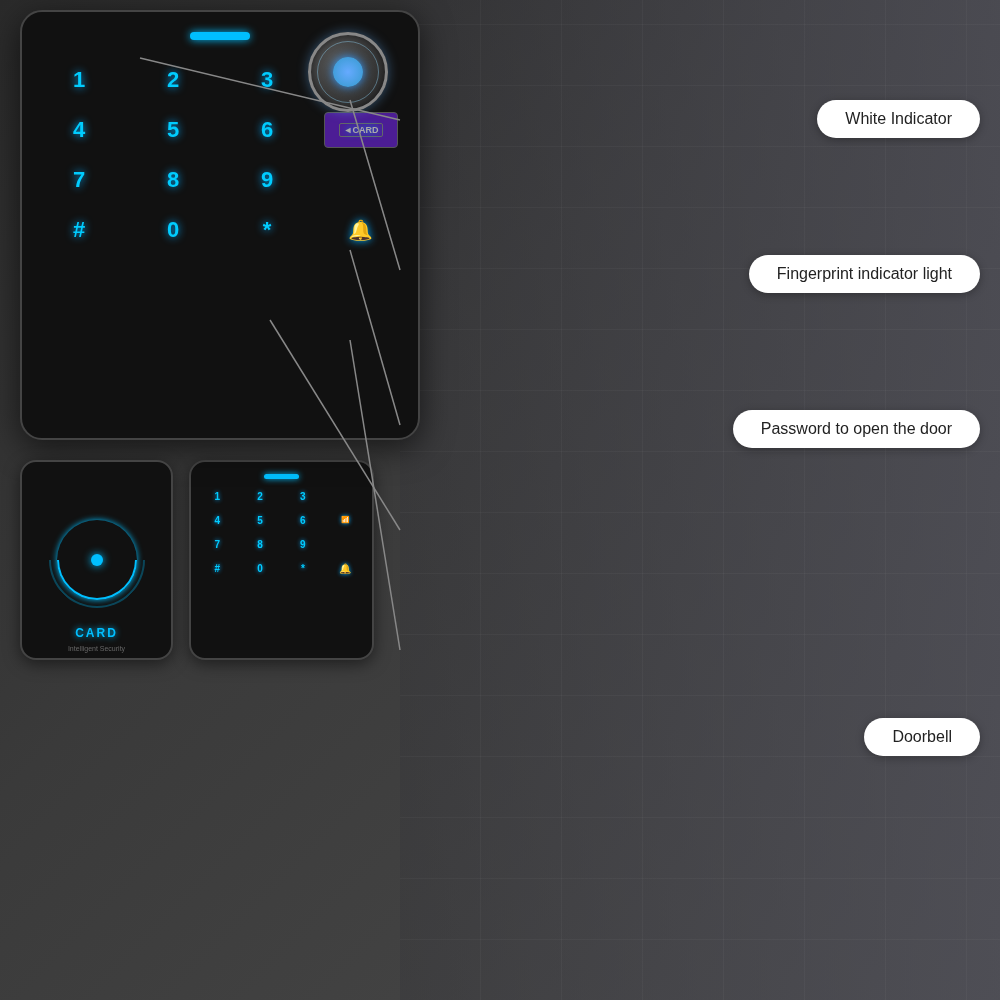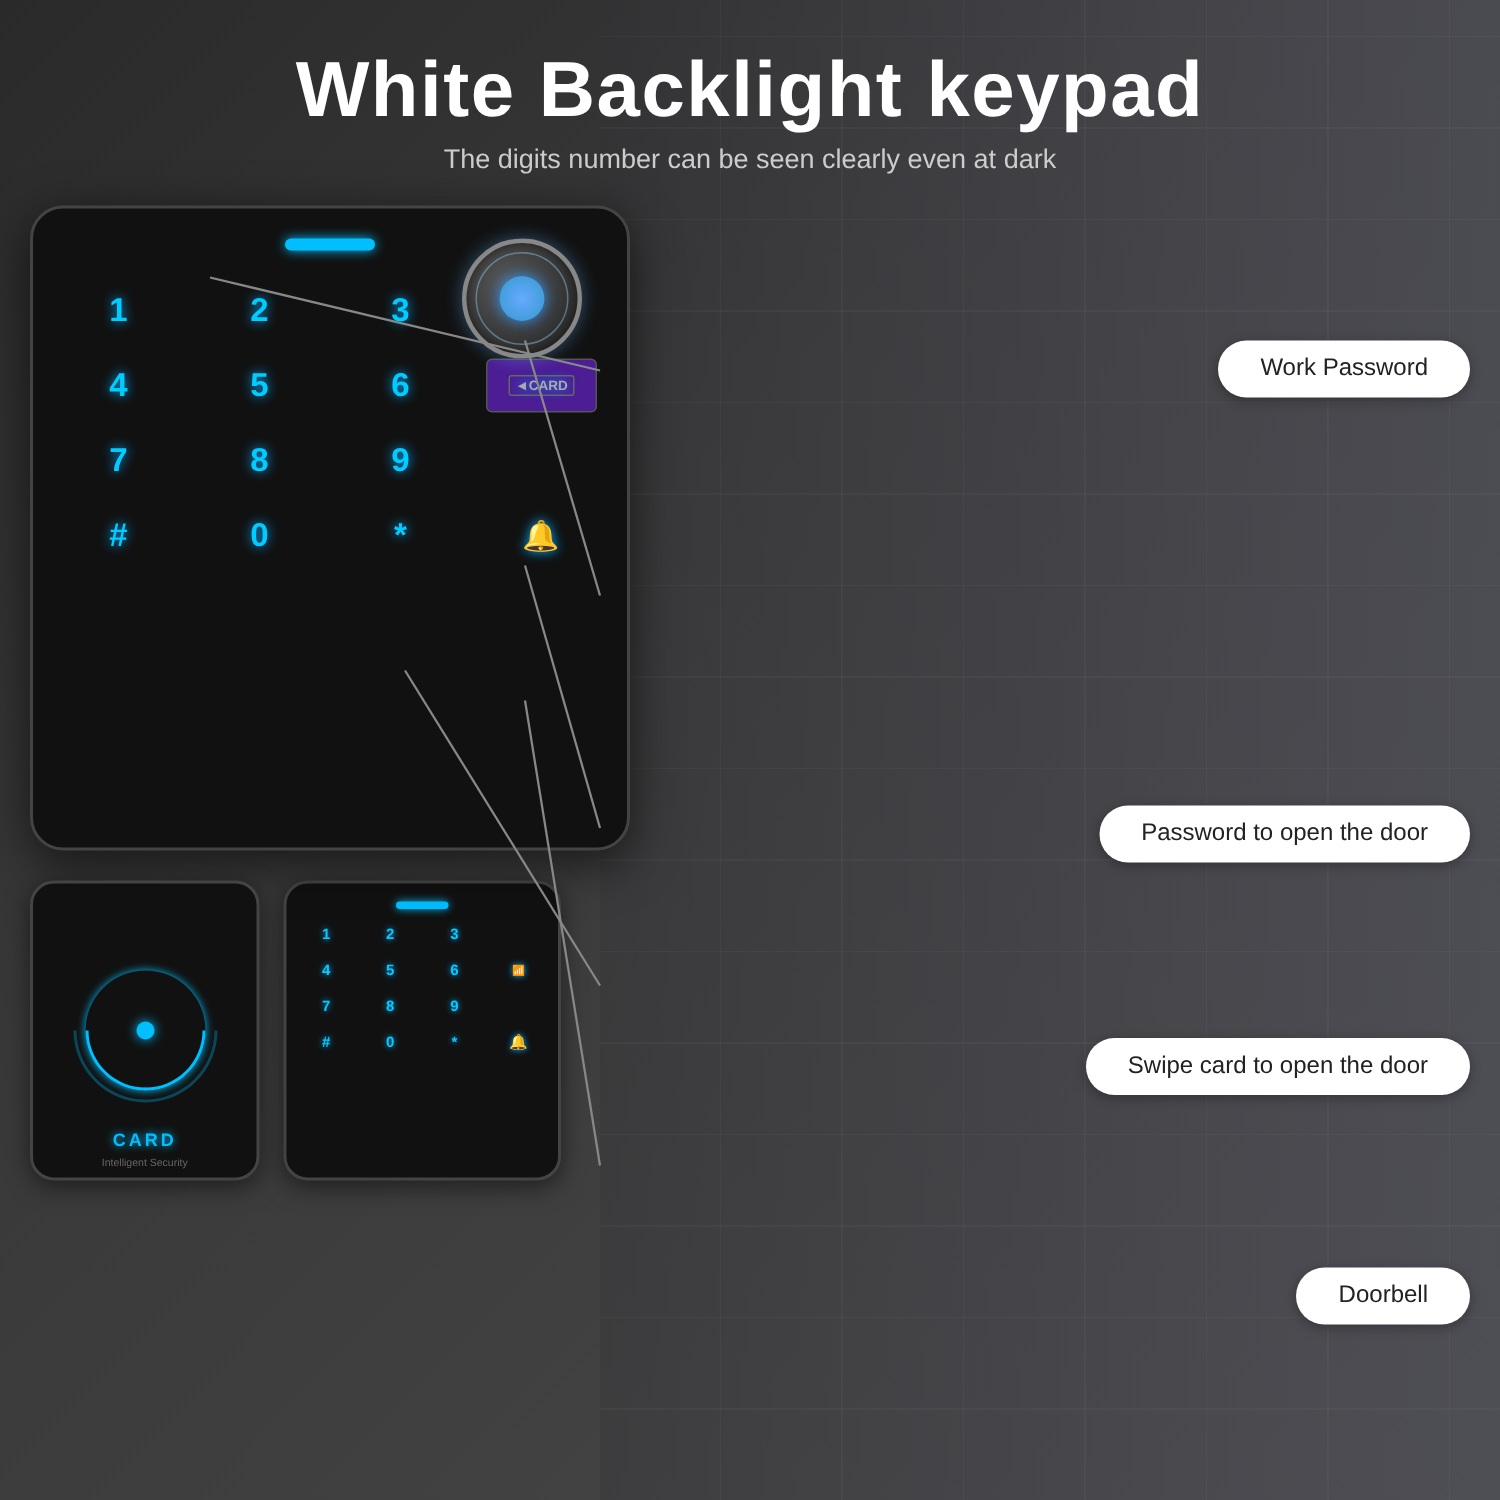--- a/index.html
+++ b/index.html
@@ -292,24 +292,20 @@
     }
   </style>
 </head>
 <body>
 
 <div class="bg-overlay"></div>
 <div class="bg-office"></div>
 
 <div class="content">
 
-  <div class="header">
-    <div class="main-title">White Backlight keypad</div>
-    <div class="subtitle">The digits number can be seen clearly even at dark</div>
-  </div>
 
   <div class="main-area">
 
     <div class="left-col">
 
       <div class="keypad-device">
         <div class="led-bar"></div>
 
         <div class="fingerprint-area">
           <div class="fingerprint-ring">
@@ -388,24 +384,24 @@
 
         <line x1="330" y1="90" x2="380" y2="260" stroke="#888" stroke-width="1.5" fill="none"></line>
 
         <line x1="330" y1="240" x2="380" y2="415" stroke="#888" stroke-width="1.5" fill="none"></line>
 
         <line x1="250" y1="310" x2="380" y2="520" stroke="#888" stroke-width="1.5" fill="none"></line>
 
         <line x1="330" y1="330" x2="380" y2="640" stroke="#888" stroke-width="1.5" fill="none"></line>
       </svg>
 
-      <div class="label-box" style="top: 90px;">Work Password</div>
-
+      <div class="label-box" style="top: 90px;">White Indicator</div>
+
+      <div class="label-box" style="top: 245px;">Fingerprint indicator light</div>
 
       <div class="label-box" style="top: 400px;">Password to open the door</div>
 
-      <div class="label-box" style="top: 555px;">Swipe card to open the door</div>
 
       <div class="label-box" style="top: 708px; text-align: center;">Doorbell</div>
 
     </div>
   </div>
 </div>
 
 </body></html>

